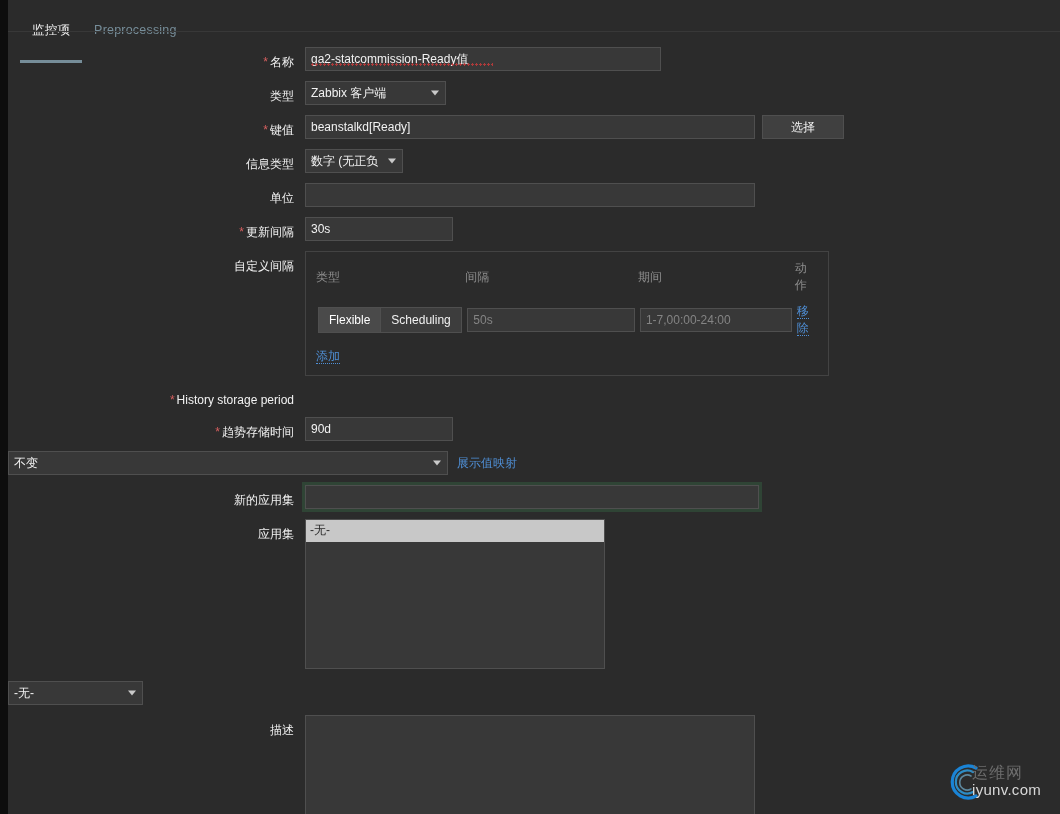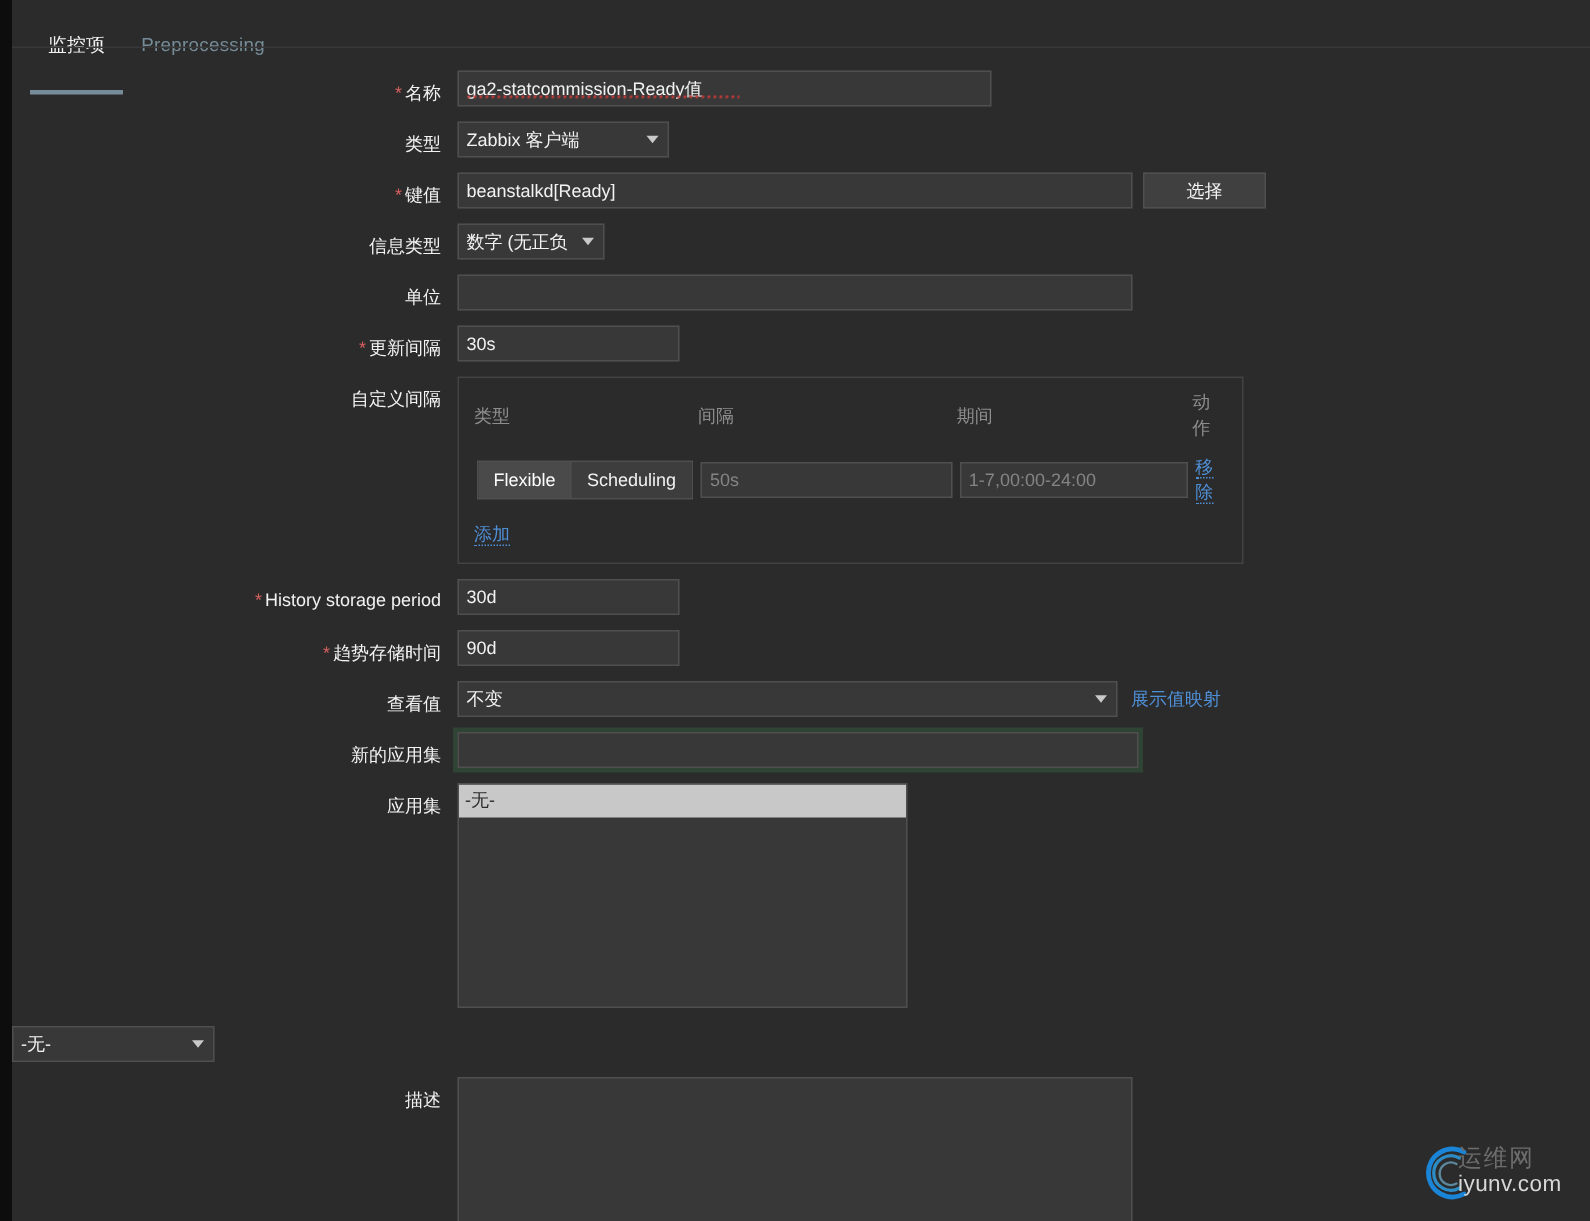--- a/index.html
+++ b/index.html
@@ -266,36 +266,32 @@
             <a class="link dotted">添加</a>
           </div>
         </div>
       </div>
     </div>
 
     <div class="row">
       <div class="lbl">
         <span class="req">*</span><span>History storage period</span>
       </div>
-      <div class="fields">
-        <input type="text" class="in-sm" value="30d" style="">
-      </div>
     </div>
 
     <div class="row">
       <div class="lbl">
         <span class="req">*</span><span>趋势存储时间</span>
       </div>
       <div class="fields">
         <input type="text" class="in-sm" value="90d" style="">
       </div>
     </div>
 
     <div class="row">
-      <div class="lbl"><span>查看值</span></div>
       <div class="fields" style="align-items:center;">
         <span class="sel sel-view">
           <select>
             <option>不变</option>
           </select>
           <span class="caret"></span>
         </span>
         <a class="link" style="margin-left:9px;">展示值映射</a>
       </div>
     </div>

